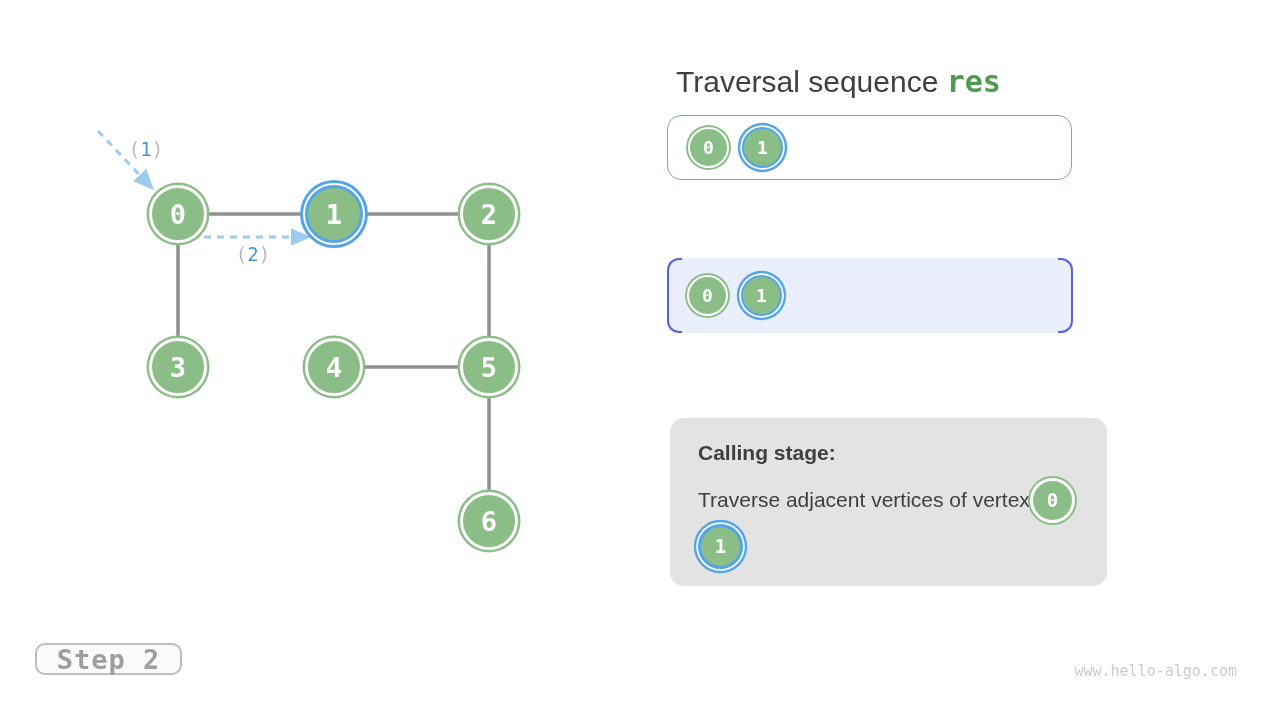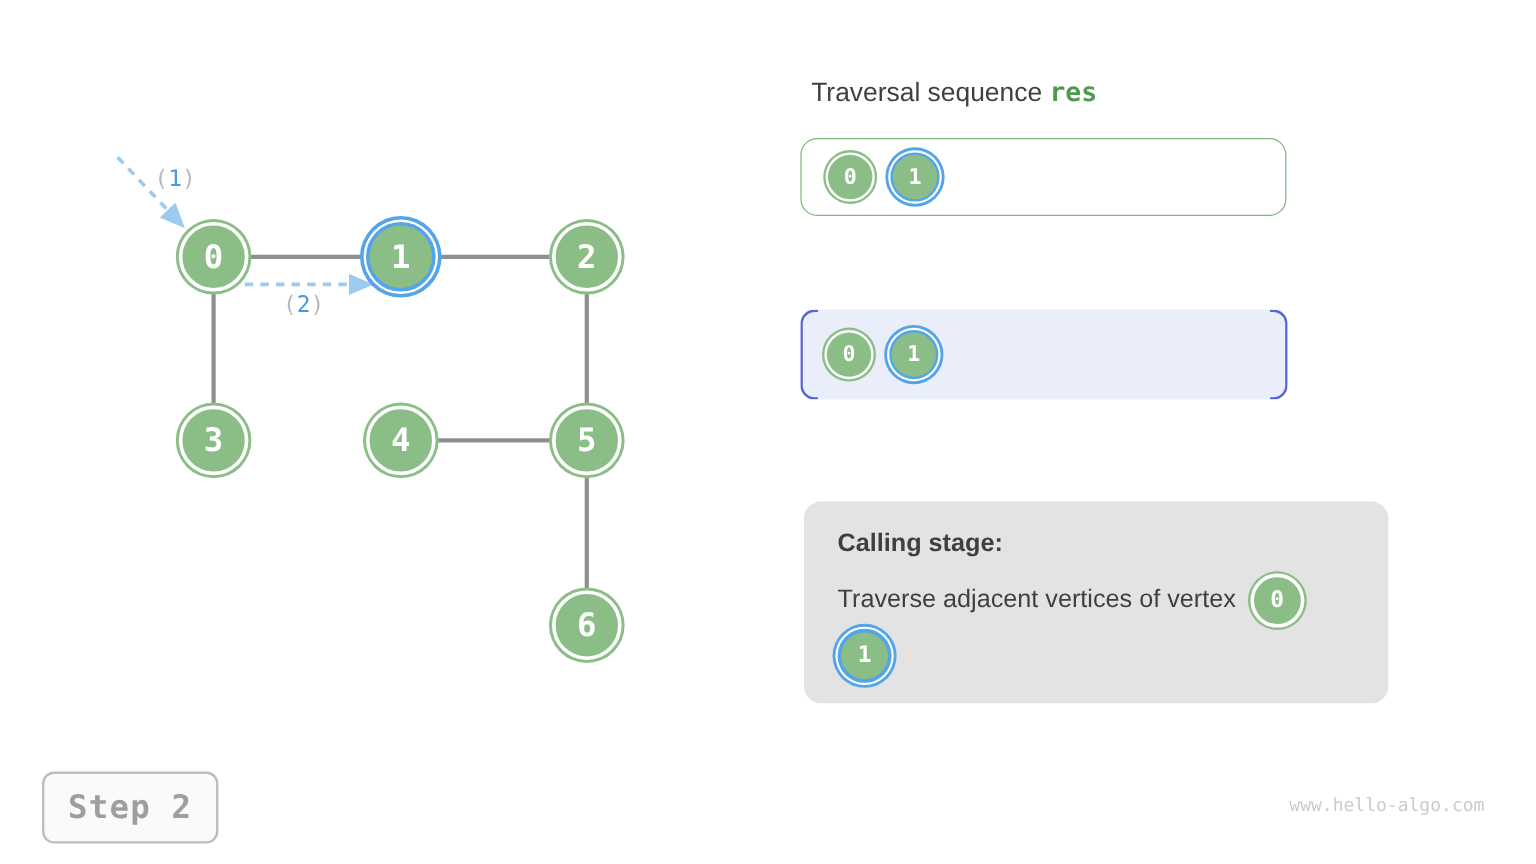--- a/index.html
+++ b/index.html
@@ -53,21 +53,21 @@
     display:flex;align-items:center;justify-content:center;
     color:#fff;font:bold 18px "DejaVu Sans Mono", monospace;
   }
   .chip.highlight{
     border-color:var(--highlight_blue);
     box-shadow:0 0 0 1.8px #fff, 0 0 0 4.2px var(--highlight_blue);
   }
   .chip.lg{width:45px;height:45px;font-size:19px;border-width:3px;}
 
   
-  .sec-title{position:absolute;font-size:22px;color:var(--text_dark);}
+  .sec-title{position:absolute;font-size:30px;color:var(--text_dark);}
   .sec-title code{font-family:"DejaVu Sans Mono", monospace;font-weight:bold;}
   .sec-title .code-green{color:var(--res_green);}
   .sec-title .code-blue{color:var(--visited_blue);}
   #res-title{left:676px;top:64px;}
   #visited-title{left:676px;top:209px;}
 
   .res-box{
     position:absolute;left:667px;top:115px;width:405px;height:65px;
     border:1.5px solid var(--res_border);border-radius:14px;background:#fff;
     display:flex;align-items:center;gap:13px;padding-left:20px;
@@ -83,30 +83,30 @@
   .visited-box::before{
     left:0;border:2.5px solid var(--visited_bracket);border-right:none;
     border-radius:12px 0 0 12px;
   }
   .visited-box::after{
     right:0;border:2.5px solid var(--visited_bracket);border-left:none;
     border-radius:0 12px 12px 0;
   }
 
   .calling-box{
-    position:absolute;left:670px;top:418px;width:487px;height:168px;
+    position:absolute;left:670px;top:418px;width:437px;height:168px;
     background:var(--calling_bg);border-radius:14px;
     padding:23px 28px 0 28px;
   }
   .calling-title{font-size:21px;font-weight:bold;margin-bottom:12px;}
-  .calling-line{display:flex;align-items:center;gap:12px;height:46px;font-size:21px;}
+  .calling-line{display:flex;align-items:center;height:46px;font-size:21px;}
 
   
   .step-badge{
-    position:absolute;left:35px;top:643px;width:147px;height:60px;
+    position:absolute;left:35px;top:643px;width:147px;height:32px;
     border:2px solid #BDBDBD;border-radius:10px;background:#FAFAFA;
     display:flex;align-items:center;justify-content:center;
     color:var(--step_gray);font:bold 27px "DejaVu Sans Mono", monospace;
     letter-spacing:1px;
     text-align:right;
   }
   .watermark{
     position:absolute;right:43px;top:662px;
     color:var(--watermark_gray);font:15px "DejaVu Sans Mono", monospace;
   }

